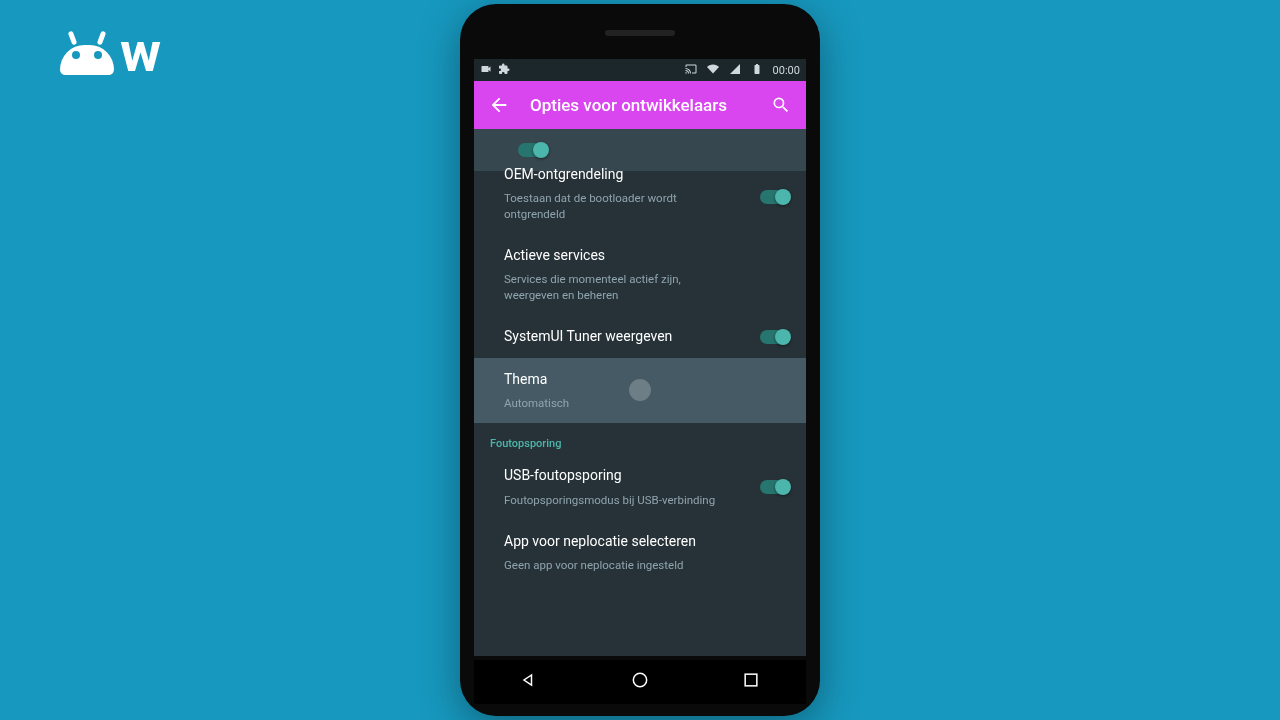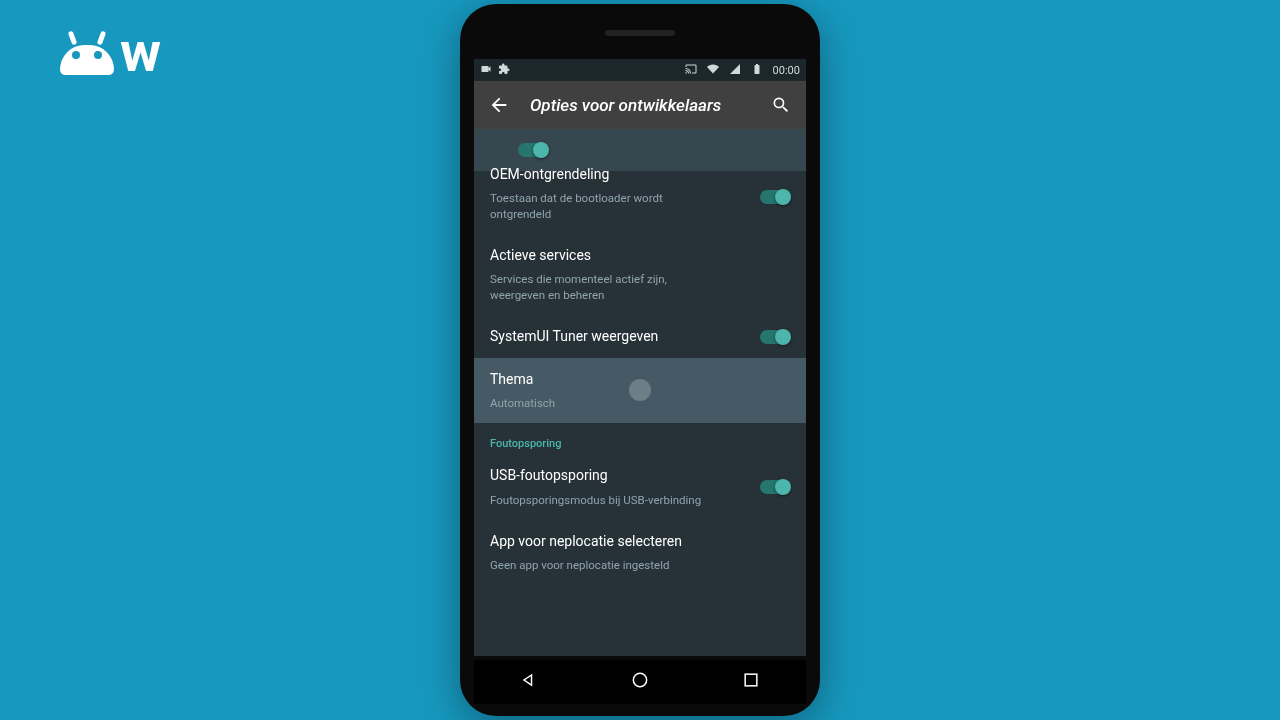--- a/index.html
+++ b/index.html
@@ -83,26 +83,25 @@
     font-size: 11px;
     color: #cfd8dc;
   }
   .statusbar .left-icons { display:flex; gap:6px; }
   .statusbar .spacer { flex: 1; }
   .statusbar .right-icons { display:flex; gap:10px; align-items:center; }
   .sb-ic { width:12px; height:12px; }
 
   .appbar {
     height: 48px;
-    background: #404040;
+    background: #d946ef;
     display: flex;
     align-items: center;
     padding: 0 14px;
     gap: 20px;
-    font-style: italic;
   }
   .appbar .title {
     flex:1;
     font-size: 17px;
     font-weight: 500;
     color: #ffffff;
   }
   .ic-btn { width:22px; height:22px; display:flex; align-items:center; justify-content:center; cursor:pointer; }
 
   .master-row {
@@ -112,21 +111,21 @@
     align-items:center;
   }
   .master-row .label { flex:1; font-size:15px; color:#fff; }
 
   .list {
     position:absolute;
     top: 100px; left:0; right:0; bottom:0;
     overflow: hidden;
   }
   .row {
-    padding: 12px 16px;
+    padding: 12px 30px;
     position: relative;
   }
   .row.pressed { background:#455a64; }
   .row .title { font-size: 14px; color:#ffffff; line-height:1.3; }
   .row .sub { font-size: 11.5px; color:#90a4ae; line-height:1.35; margin-top:8px; max-width:220px;}
   .row .sw { position:absolute; right:16px; top:50%; transform:translateY(-50%); }
   .section {
     padding: 14px 16px 4px 16px;
     font-size: 11px;
     color: #4db6ac;

